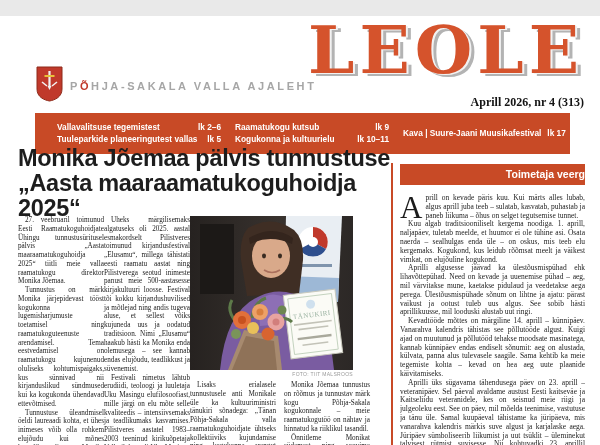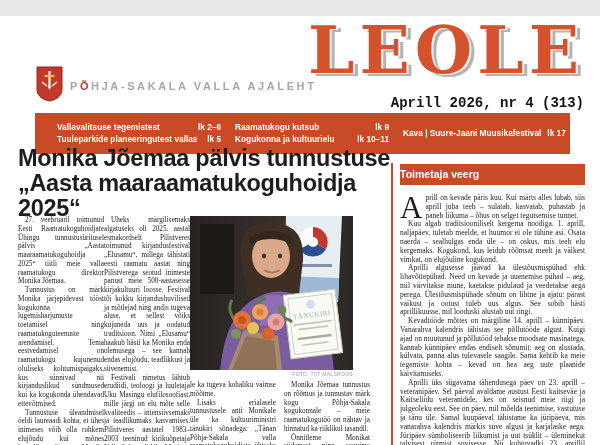--- a/index.html
+++ b/index.html
@@ -20,22 +20,22 @@
   .tagline .accent { color:#c0392b; }
   .logo {
     position:absolute; right:16px; top:-6px;
     font-family:"DejaVu Serif", serif; font-weight:bold;
     font-size:66px; line-height:80px; letter-spacing:5px; color:#d5532c;
     text-shadow:2px 1px 0 #f2f2f2, 5px 3px 0 #b3b3b3;
     white-space:nowrap;
   }
   .issue-date {
     position:absolute; right:16px; top:79px;
-    font-family:Liberation Mono, monospace; font-weight:bold;
-    font-size:14px; color:#141414;
+    font-family:Liberation Serif, serif; font-weight:bold;
+    font-size:12px; color:#141414;
   }
 
   
   .toc-bar {
     position:absolute; left:35px; top:97px; width:535px; height:41px;
     background:#c84a26; display:flex; align-items:center;
     padding:0 8px 0 22px;
   }
   .toc-group { display:flex; flex-direction:column; gap:3px; }
   .toc-g1 { width:178px; }
@@ -78,21 +78,21 @@
   }
   .below-photo { display:flex; gap:8px; margin-top:4px; }
 
   
   .vrule {
     position:absolute; left:391px; top:147px; width:2px; height:298px;
     background:#c84a26;
   }
   .sidebar { position:absolute; left:400px; top:148px; width:185px; }
   .sidebar-header {
-    background:#c84a26; color:#ffffff; text-align:left;
+    background:#c84a26; color:#ffffff; text-align:right;
     font-family:"Liberation Sans", sans-serif; font-weight:bold;
     font-size:10.5px; padding:4px 0 5px 0;
   }
   .sidebar-body {
     margin-top:9px; height:273px; overflow:hidden;
     text-align:justify; font-size:7.5px; line-height:8.8px; color:#1c1c1c;
     -webkit-hyphens:auto; hyphens:auto;
   }
   .sidebar-body p { margin:0; }
   .sidebar-body p + p { text-indent:8px; }
@@ -213,36 +213,35 @@
           <circle cx="86" cy="106" r="3.5" fill="#d27f7c"></circle>
           <circle cx="63" cy="112" r="6" fill="#e8c05a"></circle>
           <circle cx="78" cy="118" r="6.5" fill="#d86430"></circle>
           <circle cx="46" cy="118" r="5" fill="#7a9459"></circle>
           <circle cx="92" cy="94" r="4.5" fill="#6d8650"></circle>
         </svg>
         <figcaption class="photo-caption">FOTO: TIIT MALSROOS</figcaption>
       </figure>
       <div class="below-photo">
         <div class="acol">
-          <p class="cont">le ka tugeva kohaliku vaimse mõõtme.</p>
           <p>Lisaks erialasele tunnustusele anti Monikale üle ka kultuuriministri tänukiri sõnadega: „Tänan Põhja-Sakala valla raamatukoguhoidjate ühtseks kollektiiviks kujundamise ning kogukonna arengut toetavate projektide eduka elluviimise eest.“</p>
         </div>
         <div class="acol">
           <p>Monika Jõemaa tunnustus on rõõmus ja tunnustav märk kogu Põhja-Sakala kogukonnale – meie raamatukogutöö on nähtav ja hinnatud ka riiklikul tasandil.</p>
           <p>Õnnitleme Monikat südamest ning soovime jätkuvat innukust ja uusi elusamulikke ettevõtmisi!</p>
         </div>
       </div>
     </div>
   </div>
 
   <div class="vrule"></div>
   <div class="sidebar">
     <div class="sidebar-header">Toimetaja veerg</div>
     <div class="sidebar-body">
-      <p class="lead"><span class="dropcap">A</span><span>prill on kevade päris kuu. Kui märts alles lubab, siis aprill juba teeb – sulatab, kasvatab, puhastab ja paneb liikuma – õhus on selget tegutsemise tunnet.</span></p>
+      <p class="lead"><span class="dropcap">A</span><span>prill on kevade päris kuu. Kui märts alles lubab, algus aprill juba teeb – sulatab, kasvatab, puhastab ja paneb liikuma – õhus on selget tegutsemise tunnet.</span></p>
       <p>Kuu algab traditsiooniliselt kergema noodiga. 1. aprill, naljapäev, tuletab meelde, et huumor ei ole tühine asi. Osata naerda – sealhulgas enda üle – on oskus, mis teeb elu kergemaks. Kogukond, kus leidub rõõmsat meelt ja väikest vimkat, on elujõuline kogukond.</p>
       <p>Aprilli algusesse jäävad ka ülestõusmispühad ehk lihavõttepühad. Need on kevade ja uuenemise pühad – aeg, mil värvitakse mune, kaetakse pidulaud ja veedetakse aega perega. Ülestõusmispühade sõnum on lihtne ja ajatu: pärast vaikust ja ootust tuleb uus algus. See sobib hästi aprillikuusse, mil looduski alustab uut ringi.</p>
       <p>Kevadtööde mõttes on märgiline 14. aprill – künnipäev. Vanarahva kalendris tähistas see põllutööde algust. Kuigi ajad on muutunud ja põllutööd tehakse moodsate masinatega, kannab künnipäev endas endiselt sõnumit: aeg on alustada, külvata, panna alus tulevasele saagile. Sama kehtib ka meie tegemiste kohta – kevad on hea aeg uute plaanide käivitamiseks.</p>
       <p>Aprilli üks sügavama tähendusega päev on 23. aprill – veteranipäev. Sel päeval avaldame austust Eesti kaitseväe ja Kaitseliidu veteranidele, kes on seisnud meie riigi ja julgeoleku eest. See on päev, mil mõelda teenimise, vastutuse ja tänu üle. Samal kuupäeval tähistame ka jüripäeva, mis vanarahva kalendris märkis suve algust ja karjalaske aega. Jüripäev sümboliseerib liikumist ja uut tsüklit – üleminekut talvisest rütmist suvisesse. Nii kohtuvadki 23. aprillil traditsioon ja tänapäev.</p>
       <p>Aprilli lõpus, 27. aprillil, tähistatakse ülemaailmset</p>
     </div>
   </div>
 
 </div>
 

